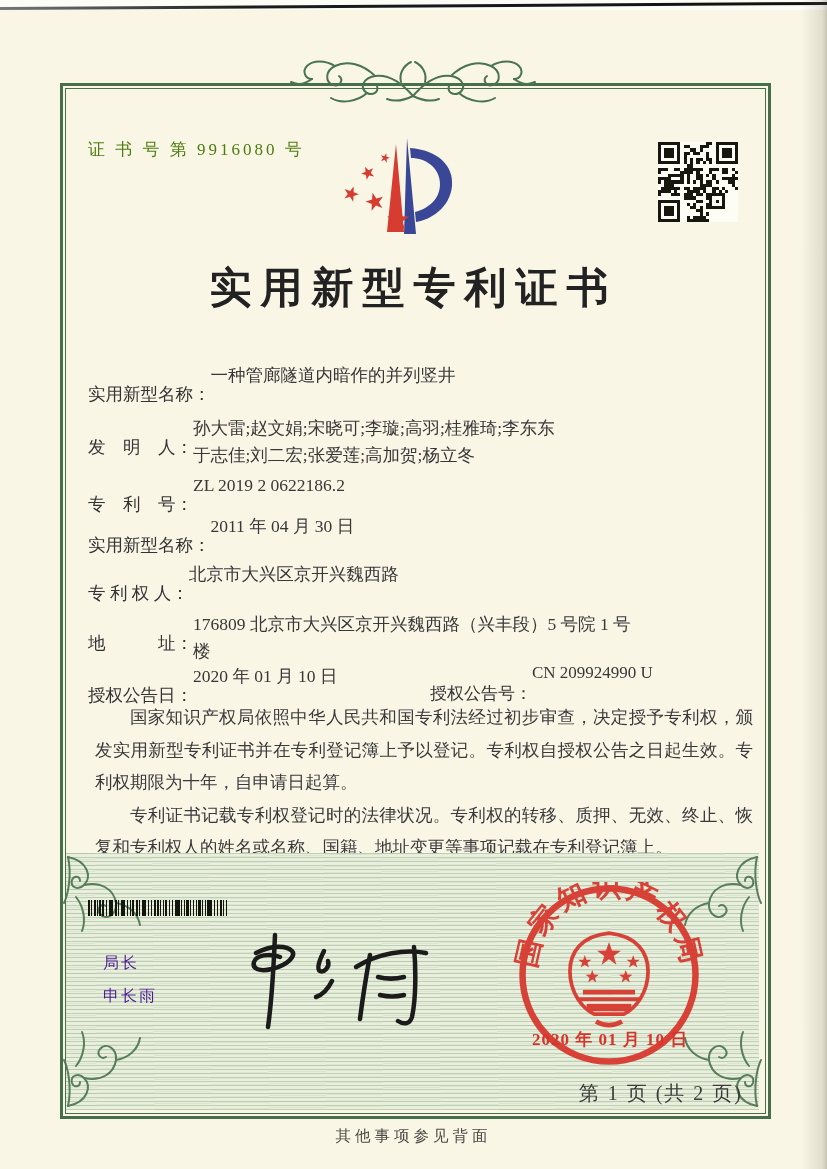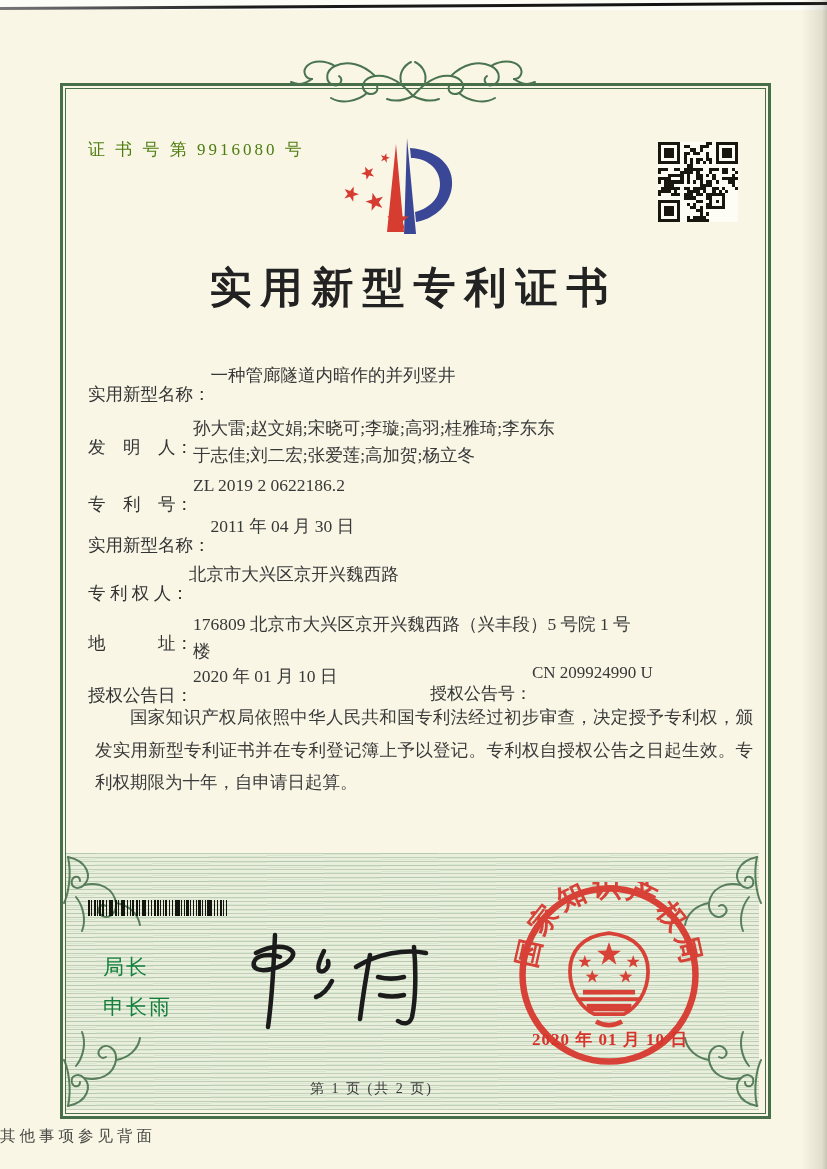--- a/index.html
+++ b/index.html
@@ -55,28 +55,28 @@
   .c-tr{right:-4px;top:-2px;transform:scaleX(-1);}
   .c-br{right:-4px;bottom:-2px;transform:scale(-1,-1);}
   
   .barcode{
     position:absolute;left:88px;top:900px;width:140px;height:16px;
     background-image:
       repeating-linear-gradient(90deg,#15150f 0 1.5px,transparent 1.5px 3px),
       repeating-linear-gradient(90deg,#15150f 0 1px,transparent 1px 7px),
       repeating-linear-gradient(90deg,#15150f 0 2px,transparent 2px 11px);
   }
-  .director{position:absolute;left:103px;top:953px;font-size:21px;color:#15803d;font-family:"Liberation Sans","DejaVu Sans",sans-serif;}
+  .director{position:absolute;left:103px;top:953px;font-size:16px;color:#4c1d95;font-family:"Liberation Sans","DejaVu Sans",sans-serif;}
   .director div{margin-bottom:12px;letter-spacing:2px;}
   .sig{position:absolute;left:228px;top:925px;width:215px;height:110px;}
   
   .seal{position:absolute;left:502px;top:882px;width:214px;height:186px;opacity:.92;}
   .seal-date{position:absolute;left:505px;top:1028px;width:210px;text-align:center;font-size:17px;letter-spacing:1px;color:#d8342b;font-weight:bold;}
-  .page-note{position:absolute;left:0;top:1080px;width:743px;text-align:center;font-size:14px;letter-spacing:2px;color:#3a3a3a;}
-  .back-note{position:absolute;left:0;top:1126px;width:827px;font-size:15.5px;letter-spacing:4px;color:#4a4a45;}
+  .page-note{position:absolute;left:0;top:1080px;width:743px;text-align:right;font-size:20px;letter-spacing:2px;color:#3a3a3a;}
+  .back-note{position:absolute;left:0;top:1126px;width:827px;text-align:center;font-size:15.5px;letter-spacing:4px;color:#4a4a45;}
   .green{stroke:#4a7350;fill:none;stroke-linecap:round;}
 </style>
 </head>
 <body>
 
 <div class="scan-top"></div>
 <div class="scan-top-line"></div>
 <div class="scan-right"></div>
 
 <div class="frame">
@@ -769,20 +769,21 @@
 </div>
 <div class="row r-grant">
   <span class="lab">授权公告日：</span><span class="val">2020 年 01 月 10 日</span>
 </div>
 <div class="grant-no">
   <span class="lab">授权公告号：</span><span class="val">CN 209924990 U</span>
 </div>
 
 <div class="paras">
   <p>国家知识产权局依照中华人民共和国专利法经过初步审查，决定授予专利权，颁发实用新型专利证书并在专利登记簿上予以登记。专利权自授权公告之日起生效。专利权期限为十年，自申请日起算。</p>
+  <p>专利证书记载专利权登记时的法律状况。专利权的转移、质押、无效、终止、恢复和专利权人的姓名或名称、国籍、地址变更等事项记载在专利登记簿上。</p>
 </div>
 
 <div class="band">
   <svg class="corner c-tl" viewBox="0 0 86 86">
     <g class="green" stroke-width="2">
       <path d="M6,6 C26,10 30,26 22,34 C16,40 8,36 10,29 C12,24 18,25 18,30"></path>
       <path d="M22,34 C38,30 52,38 54,52 C55,64 44,70 38,63 C34,58 39,52 44,55"></path>
       <path d="M54,52 C66,54 76,62 78,74"></path>
       <path d="M6,6 C10,24 6,44 2,52"></path>
       <path d="M14,46 C22,56 24,70 20,80"></path>

